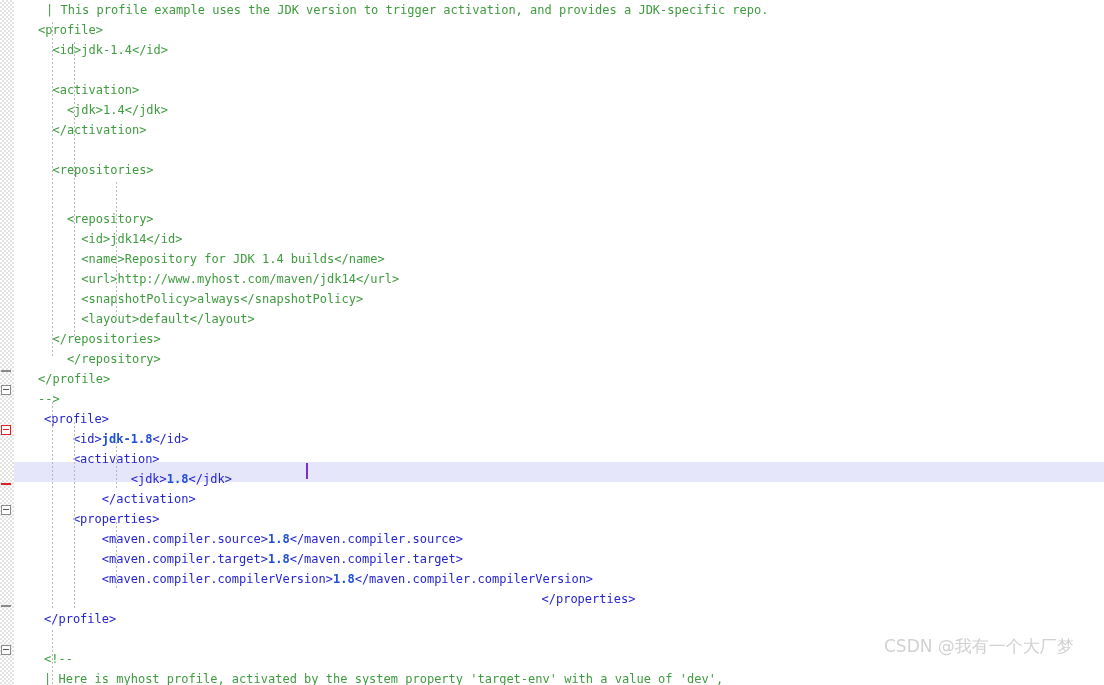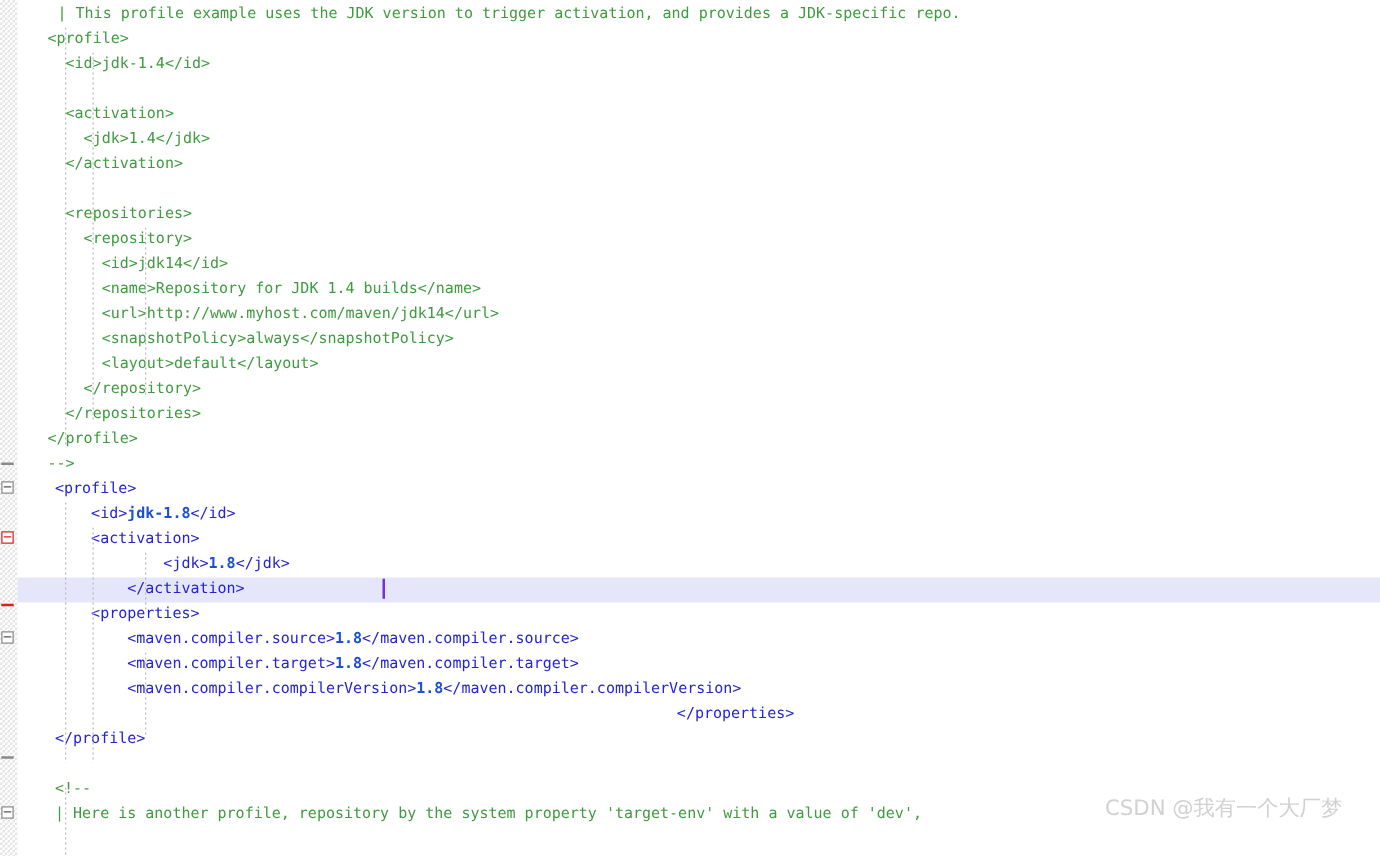--- a/index.html
+++ b/index.html
@@ -159,44 +159,44 @@
     <div id="code-lines">
         <div class="code-line" style="padding-left: 32px;"><span class="txt cmt">| This profile example uses the JDK version to trigger activation, and provides a JDK-specific repo.</span></div>
         <div class="code-line" style="padding-left: 24px;"><span class="txt cmt">&lt;profile&gt;</span></div>
         <div class="code-line" style="padding-left: 24px;"><span class="txt cmt">  &lt;id&gt;jdk-1.4&lt;/id&gt;</span></div>
         <div class="code-line" style="padding-left: 24px;">&nbsp;</div>
         <div class="code-line" style="padding-left: 24px;"><span class="txt cmt">  &lt;activation&gt;</span></div>
         <div class="code-line" style="padding-left: 24px;"><span class="txt cmt">    &lt;jdk&gt;1.4&lt;/jdk&gt;</span></div>
         <div class="code-line" style="padding-left: 24px;"><span class="txt cmt">  &lt;/activation&gt;</span></div>
         <div class="code-line" style="padding-left: 24px;">&nbsp;</div>
         <div class="code-line" style="padding-left: 24px;"><span class="txt cmt">  &lt;repositories&gt;</span></div>
-        <div class="code-line" style="padding-left: 24px;"><span class="txt cmt">    &lt;repository&gt;</span></div>
+        <div class="code-line" style="padding-left: 24px; margin-top: 29px;"><span class="txt cmt">    &lt;repository&gt;</span></div>
         <div class="code-line" style="padding-left: 24px;"><span class="txt cmt">      &lt;id&gt;jdk14&lt;/id&gt;</span></div>
         <div class="code-line" style="padding-left: 24px;"><span class="txt cmt">      &lt;name&gt;Repository for JDK 1.4 builds&lt;/name&gt;</span></div>
         <div class="code-line" style="padding-left: 24px;"><span class="txt cmt">      &lt;url&gt;http://www.myhost.com/maven/jdk14&lt;/url&gt;</span></div>
         <div class="code-line" style="padding-left: 24px;"><span class="txt cmt">      &lt;snapshotPolicy&gt;always&lt;/snapshotPolicy&gt;</span></div>
         <div class="code-line" style="padding-left: 24px;"><span class="txt cmt">      &lt;layout&gt;default&lt;/layout&gt;</span></div>
+        <div class="code-line" style="padding-left: 24px;"><span class="txt cmt">  &lt;/repositories&gt;</span></div>
         <div class="code-line" style="padding-left: 24px;"><span class="txt cmt">    &lt;/repository&gt;</span></div>
-        <div class="code-line" style="padding-left: 24px;"><span class="txt cmt">  &lt;/repositories&gt;</span></div>
         <div class="code-line" style="padding-left: 24px;"><span class="txt cmt">&lt;/profile&gt;</span></div>
         <div class="code-line" style="padding-left: 24px;"><span class="txt cmt">--&gt;</span></div>
         <div class="code-line" style="padding-left: 30px;"><span class="txt tag">&lt;profile&gt;</span></div>
         <div class="code-line" style="padding-left: 30px;"><span class="txt tag">    &lt;id&gt;</span><span class="txt val">jdk-1.8</span><span class="txt tag">&lt;/id&gt;</span></div>
         <div class="code-line" style="padding-left: 30px;"><span class="txt tag">    &lt;activation&gt;</span></div>
         <div class="code-line" style="padding-left: 30px;"><span class="txt tag">            &lt;jdk&gt;</span><span class="txt val">1.8</span><span class="txt tag">&lt;/jdk&gt;</span></div>
         <div class="code-line" style="padding-left: 30px;"><span class="txt tag">        &lt;/activation&gt;</span></div>
         <div class="code-line" style="padding-left: 30px;"><span class="txt tag">    &lt;properties&gt;</span></div>
         <div class="code-line" style="padding-left: 30px;"><span class="txt tag">        &lt;maven.compiler.source&gt;</span><span class="txt val">1.8</span><span class="txt tag">&lt;/maven.compiler.source&gt;</span></div>
         <div class="code-line" style="padding-left: 30px;"><span class="txt tag">        &lt;maven.compiler.target&gt;</span><span class="txt val">1.8</span><span class="txt tag">&lt;/maven.compiler.target&gt;</span></div>
         <div class="code-line" style="padding-left: 30px;"><span class="txt tag">        &lt;maven.compiler.compilerVersion&gt;</span><span class="txt val">1.8</span><span class="txt tag">&lt;/maven.compiler.compilerVersion&gt;</span></div>
         <div class="code-line" style="padding-left: 30px; text-align: center;"><span class="txt tag">    &lt;/properties&gt;</span></div>
         <div class="code-line" style="padding-left: 30px;"><span class="txt tag">&lt;/profile&gt;</span></div>
         <div class="code-line" style="padding-left: 30px;">&nbsp;</div>
         <div class="code-line" style="padding-left: 30px;"><span class="txt cmt">&lt;!--</span></div>
-        <div class="code-line" style="padding-left: 30px;"><span class="txt cmt">| Here is another profile, repository by the system property 'target-env' with a value of 'dev',</span></div>
+        <div class="code-line" style="padding-left: 30px;"><span class="txt cmt">| Here is myhost profile, activated by the system property 'target-env' with a value of 'dev',</span></div>
       </div>
   </div>
 
   <div id="caret" style="left: 306px; top: 463px;"></div>
 
   <div id="gutter">
       <div class="fold-line" style="top: 370px;"></div>
       <div class="fold-marker" style="top: 385px;"></div>
       <div class="fold-marker red" style="top: 425px;"></div>
       <div class="fold-line red" style="top: 483px;"></div>

